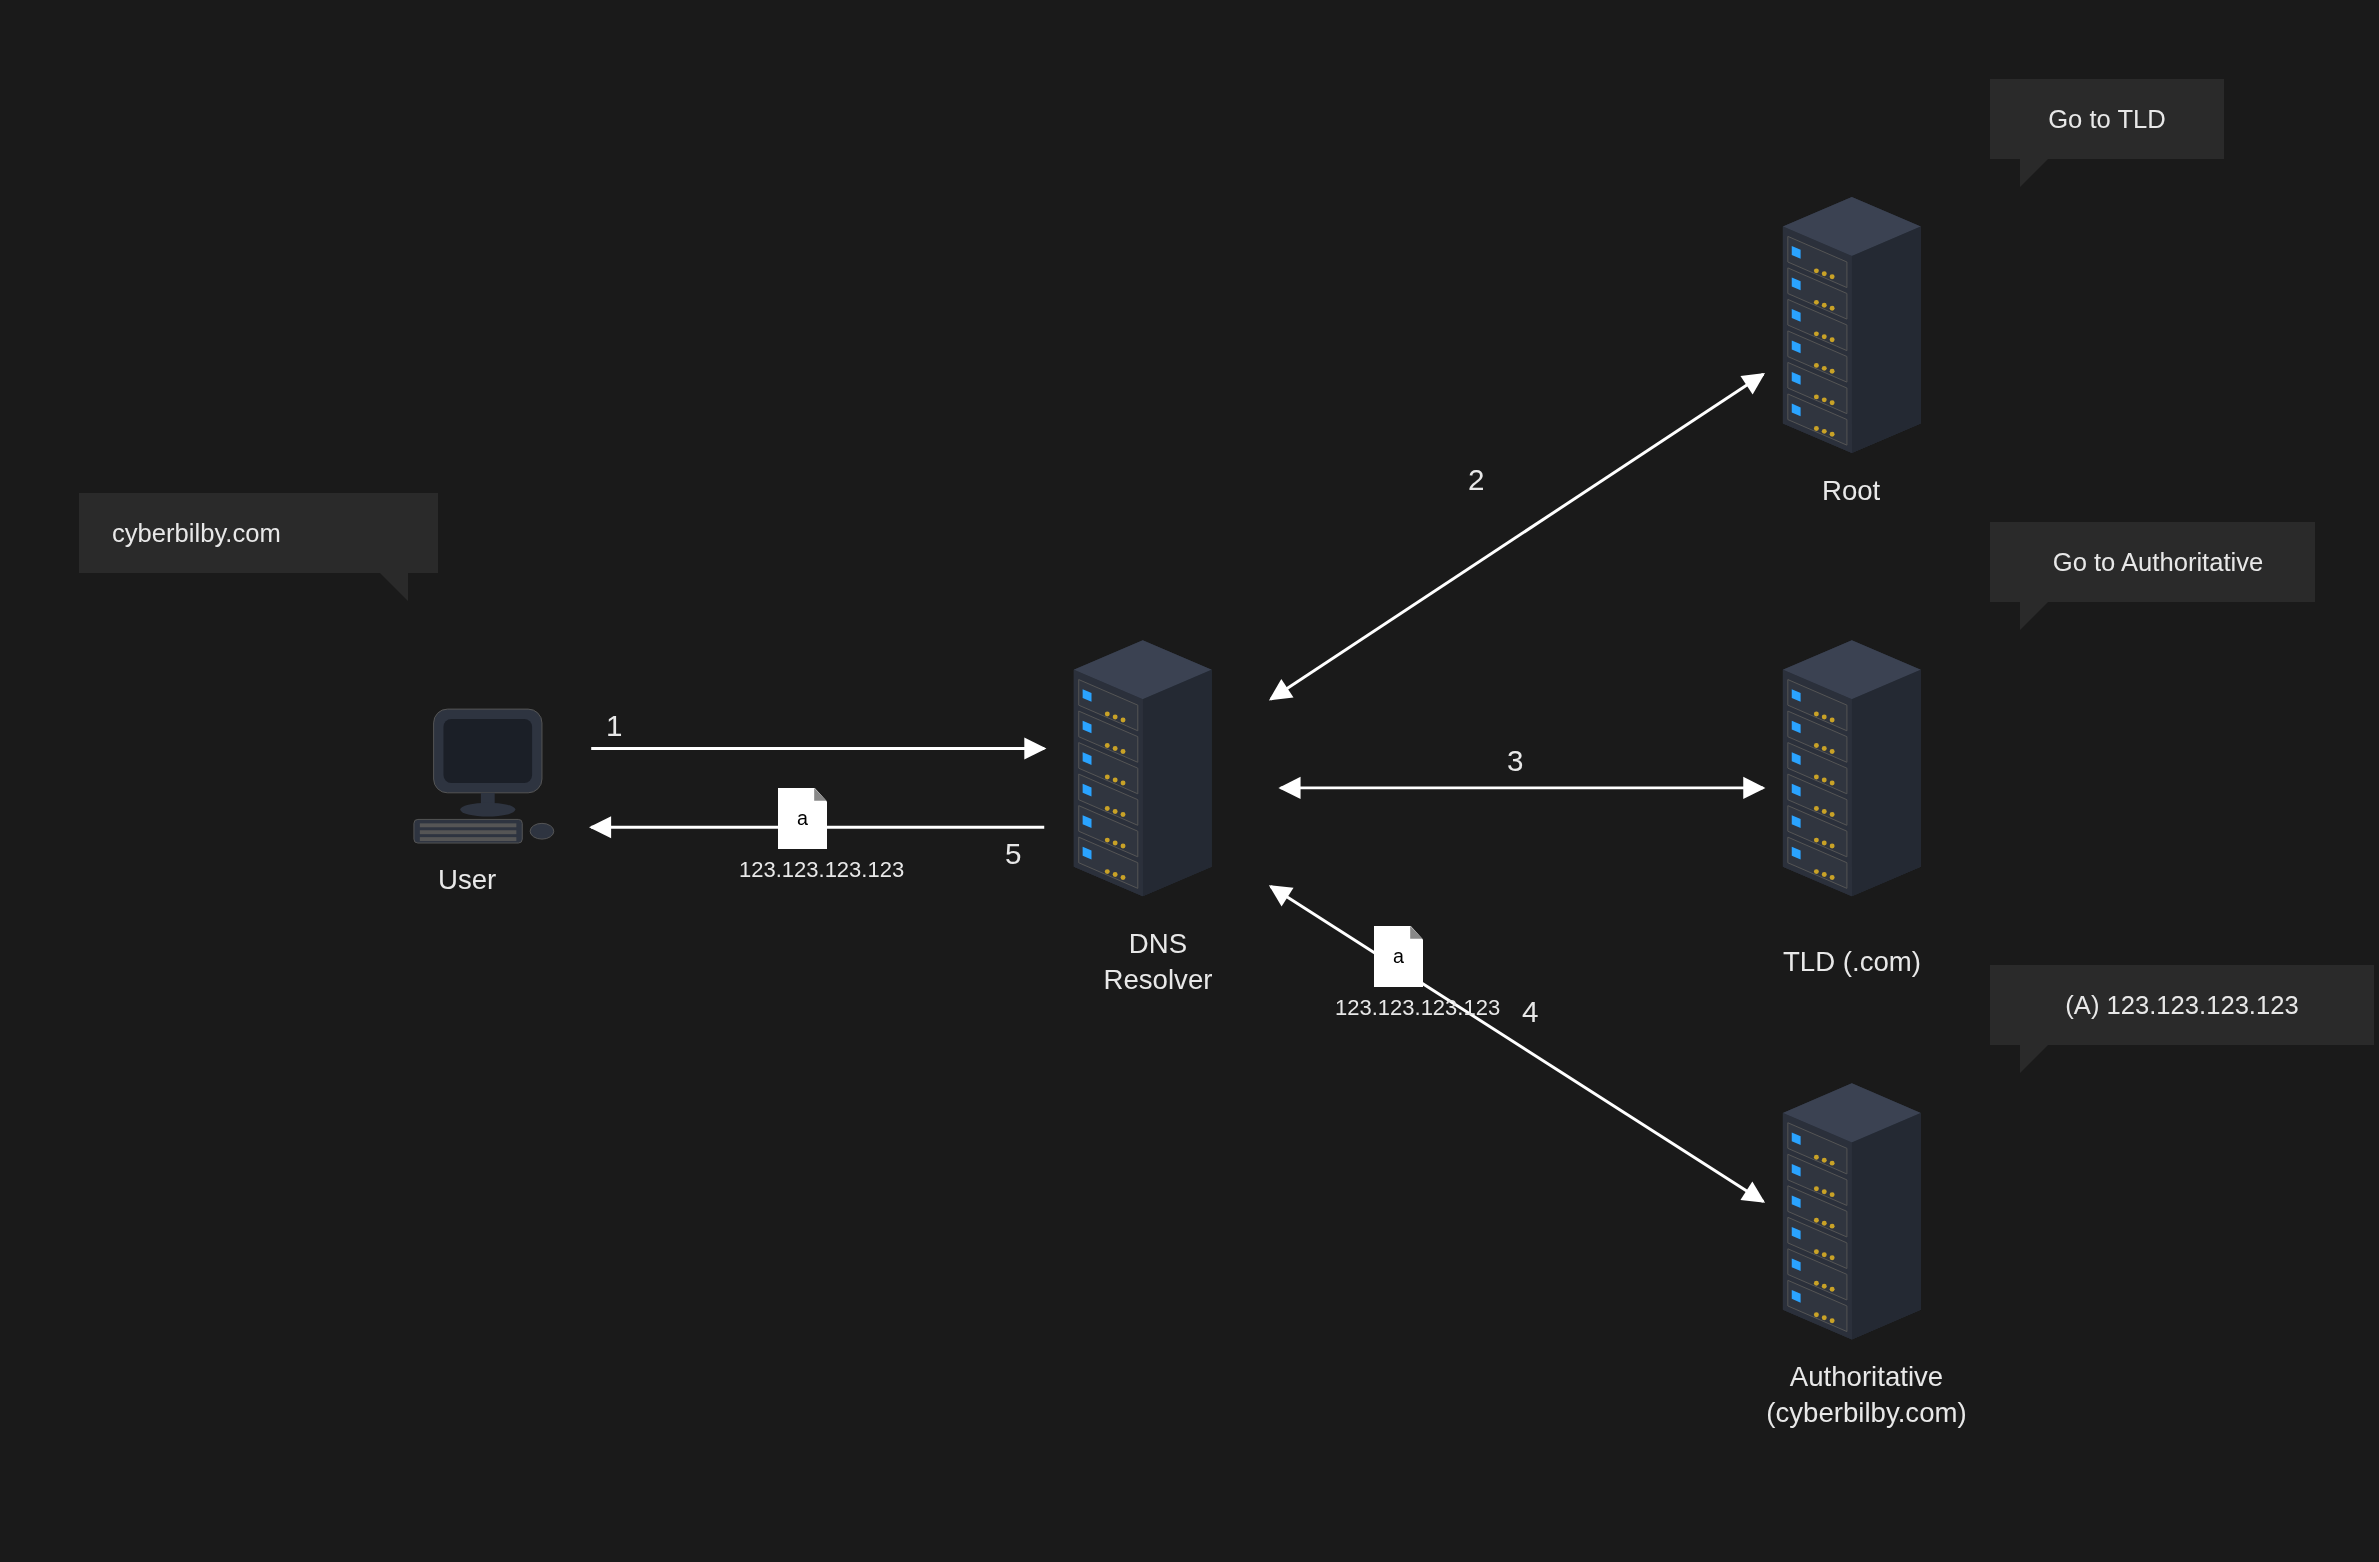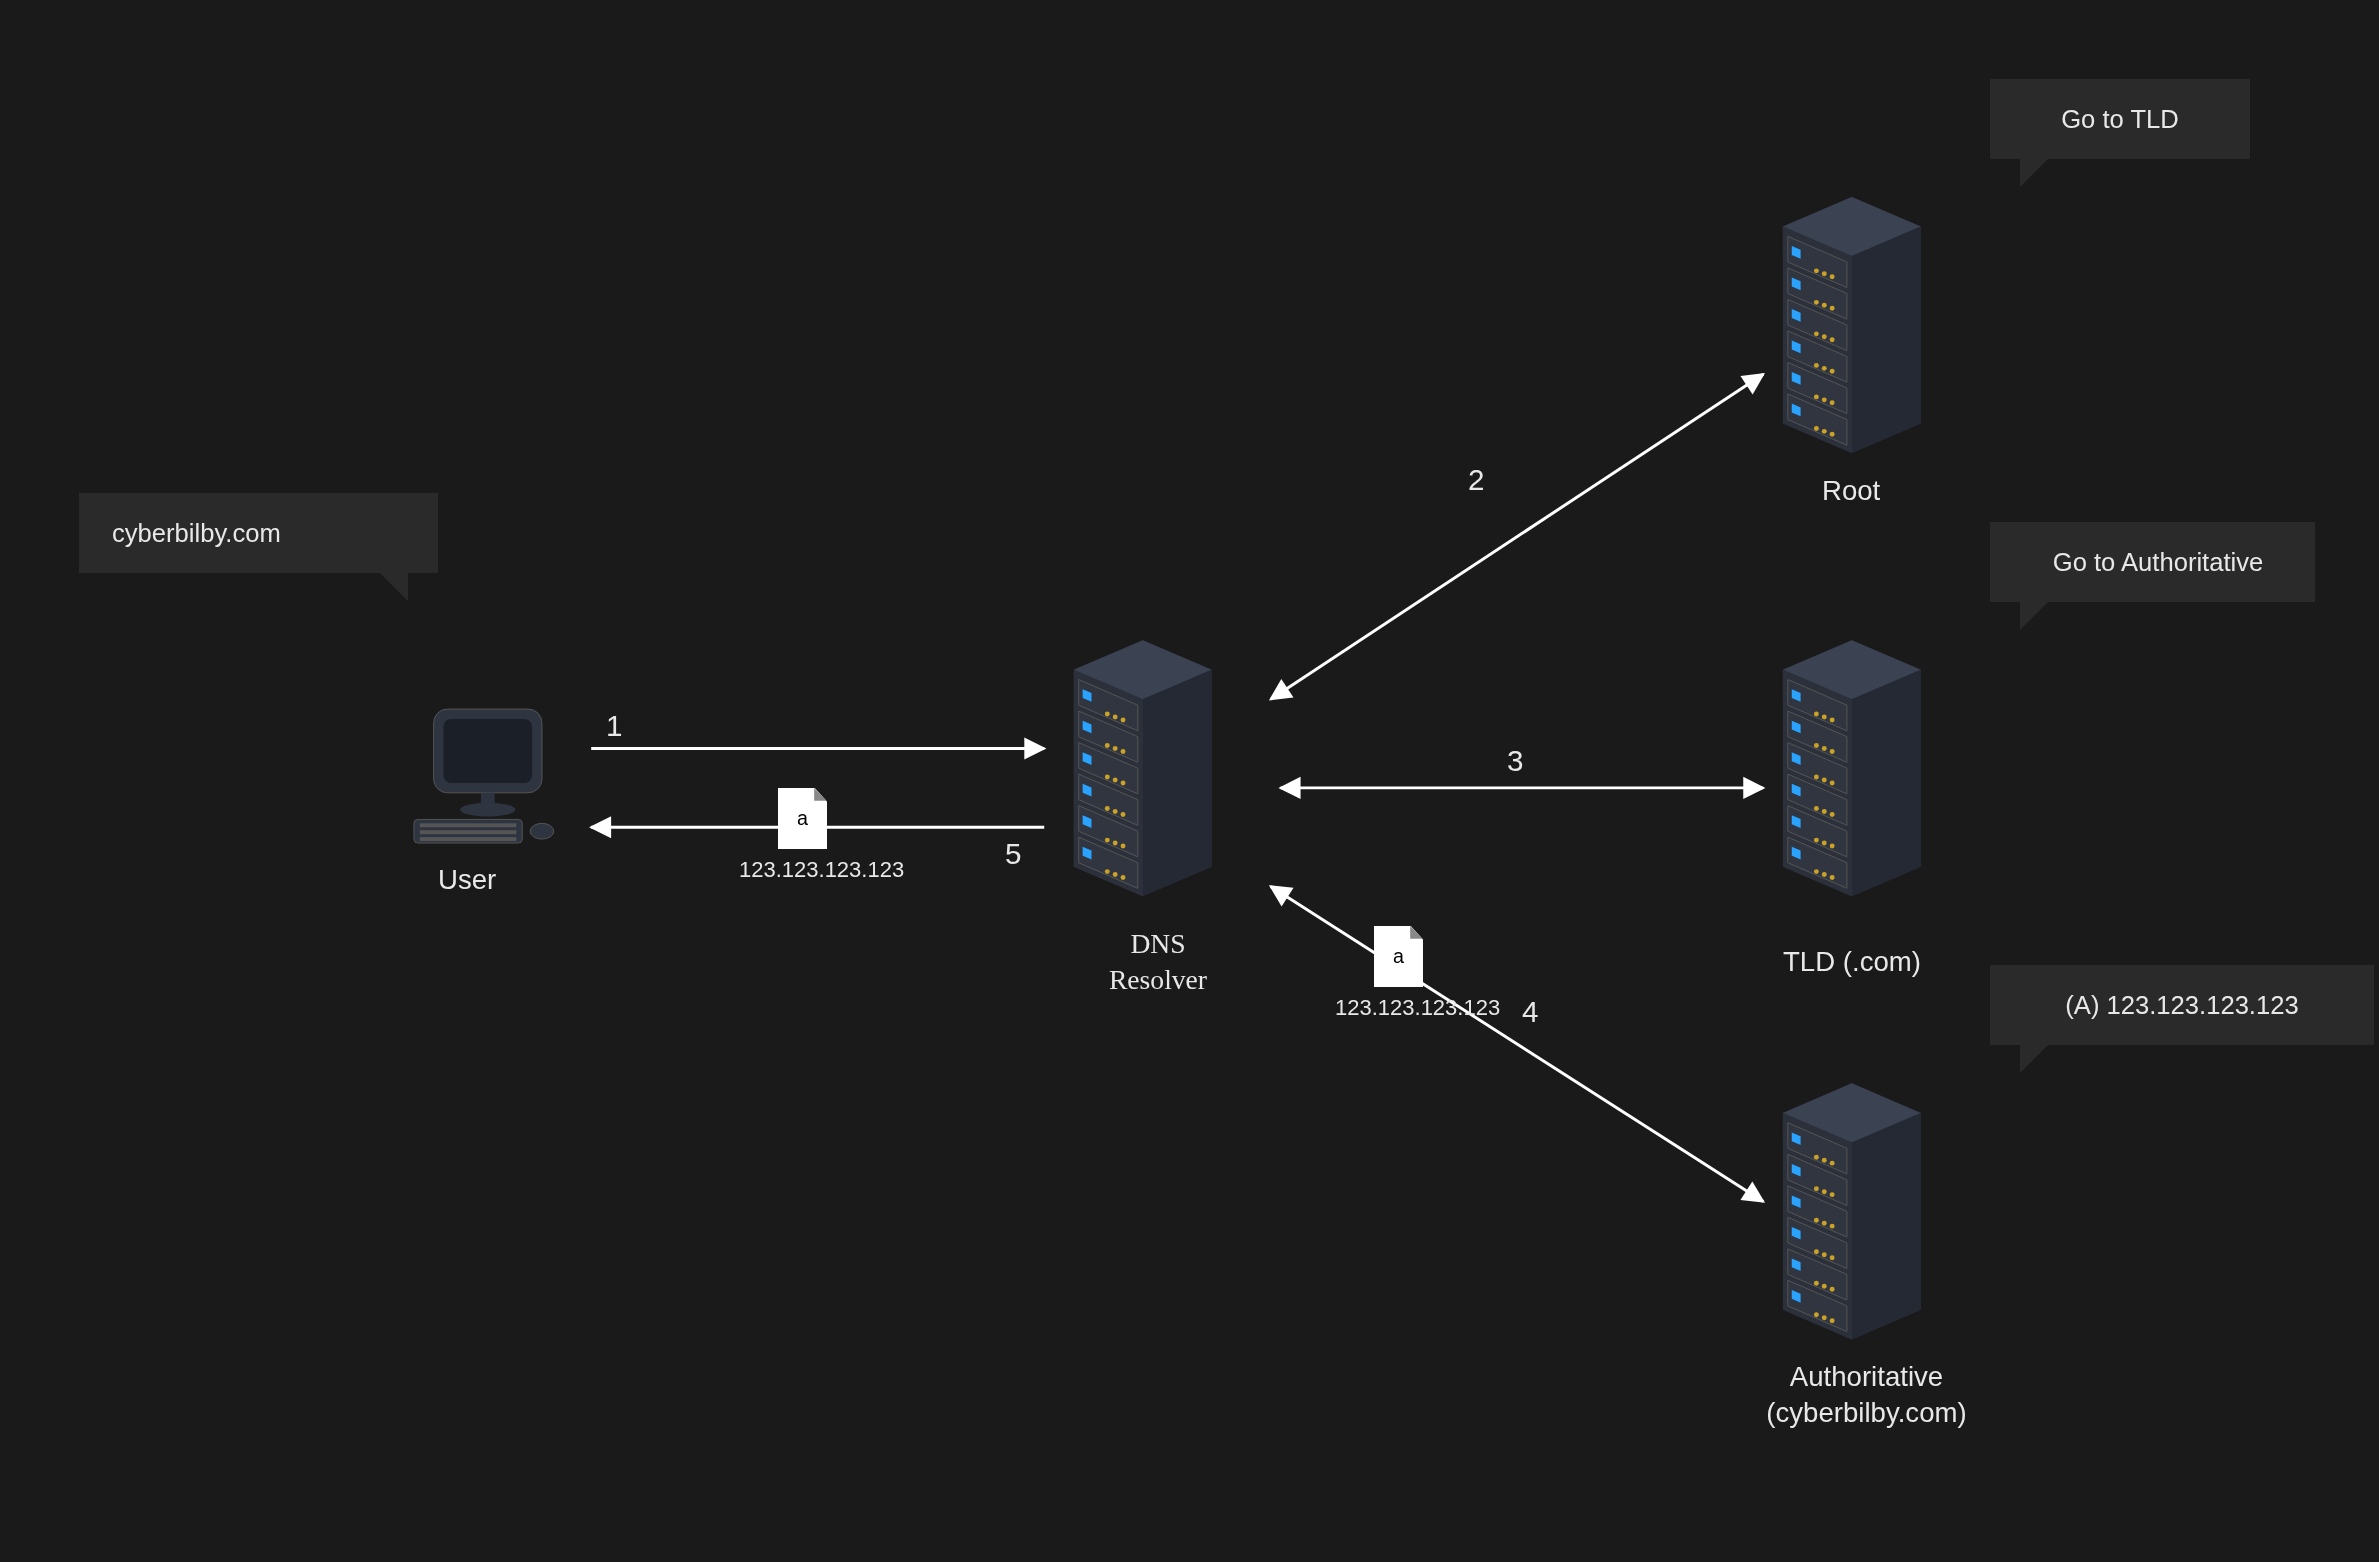--- a/index.html
+++ b/index.html
@@ -147,35 +147,35 @@
 
   <line x1="1300" y1="800" x2="1790" y2="800" stroke="#fff" stroke-width="3" marker-start="url(#arrow)" marker-end="url(#arrow)"></line>
 
   <line x1="1290" y1="900" x2="1790" y2="1220" stroke="#fff" stroke-width="3" marker-start="url(#arrow)" marker-end="url(#arrow)"></line>
 </svg>
 
 <div class="speech-bubble bubble-left" style="left:79px; top:493px; width:359px;">
   <span>cyberbilby.com</span>
 </div>
 
-<div class="speech-bubble bubble-right" style="left:1990px; top:79px; width:260px; text-align:center;">
+<div class="speech-bubble bubble-right" style="left:1990px; top:79px; width:234px; text-align:center;">
   <span>Go to TLD</span>
 </div>
 
 <div class="speech-bubble bubble-right" style="left:1990px; top:522px; width:325px; text-align:center;padding-left:44px;">
   <span>Go to Authoritative</span>
 </div>
 
 <div class="speech-bubble bubble-right" style="left:1990px; top:965px; width:384px; text-align:center;">
   <span>(A) 123.123.123.123</span>
 </div>
 
 <div class="node-label" style="left:438px; top:862px;">User</div>
 
-<div class="node-label" style="left:1084px; top:926px; width:148px;font-family:Liberation Serif, serif;">
+<div class="node-label" style="left:1084px; top:926px; width:148px;">
   <span>DNS</span><br>
   <span>Resolver</span>
 </div>
 
 <div class="node-label" style="left:1822px; top:473px;text-align:center;">Root</div>
 
 <div class="node-label" style="left:1783px; top:944px;">TLD (.com)</div>
 
 <div class="node-label" style="left:1753px; top:1359px; width:227px;">
   <span>Authoritative</span><br>

